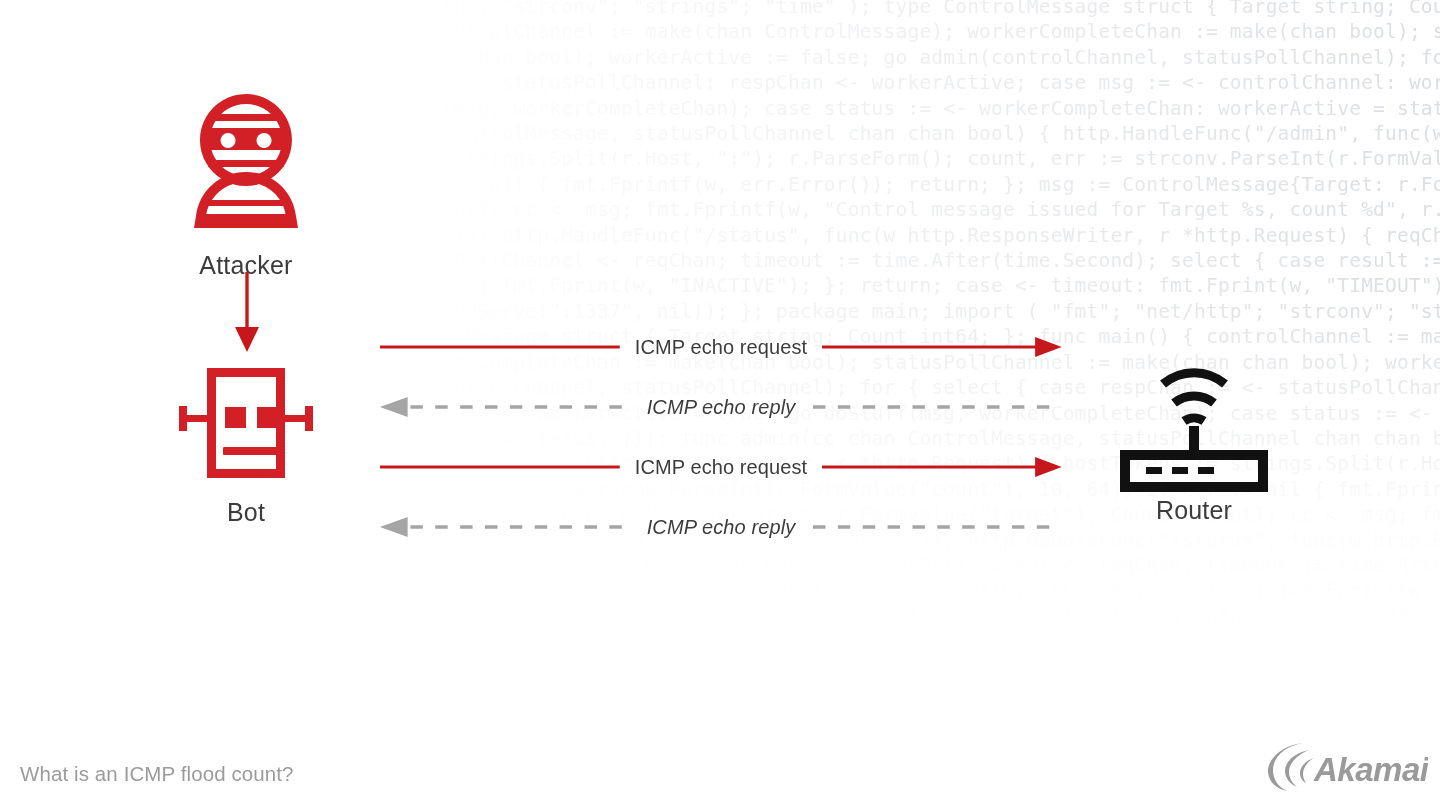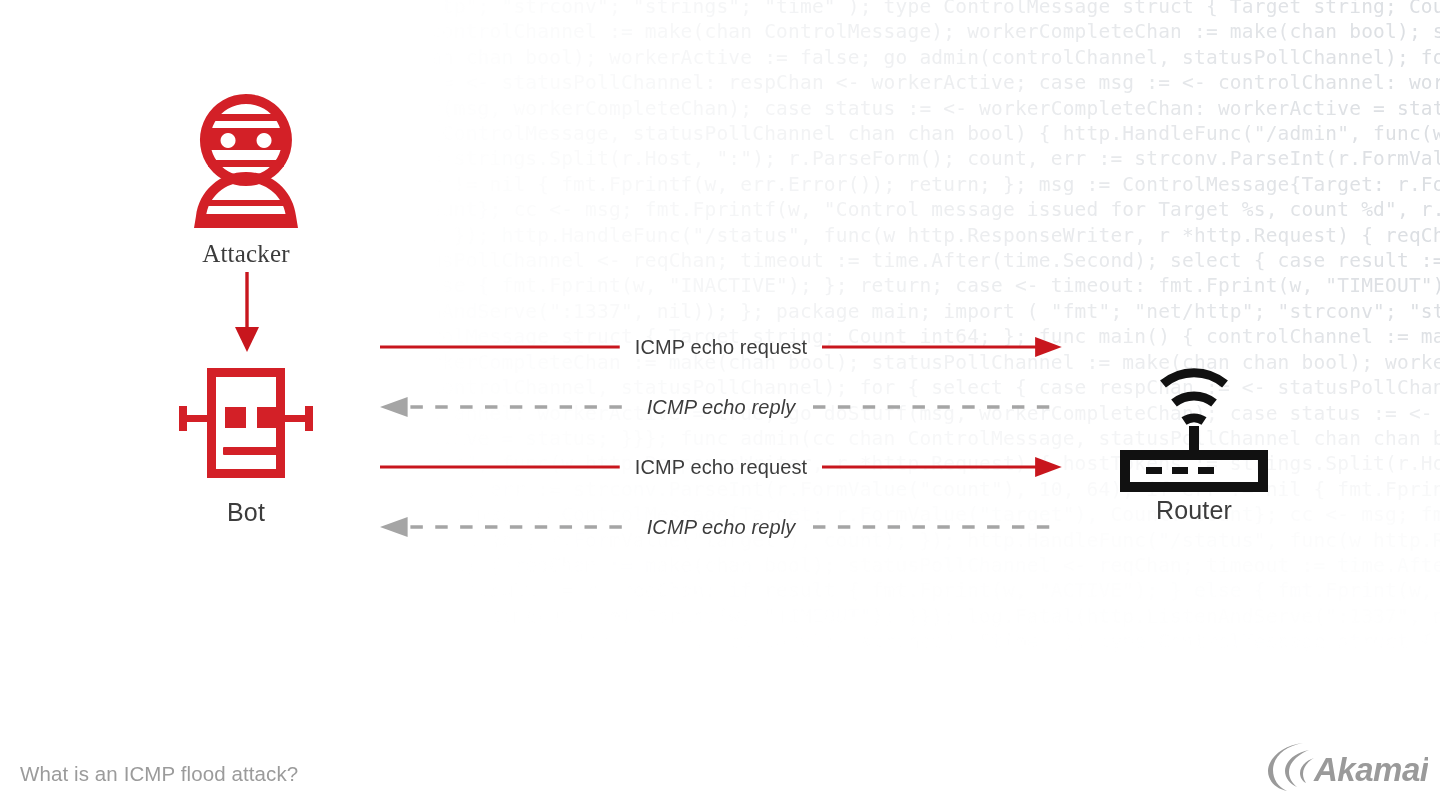--- a/index.html
+++ b/index.html
@@ -50,21 +50,21 @@
     text-align: center;
   }
   .node-label {
     font-size: 25px;
     color: #3c3c3c;
     letter-spacing: 0.2px;
     white-space: nowrap;
   }
 
   #attacker-node { left: 146px; top: 88px; width: 200px; }
-  #attacker-node .node-label { margin-top: 8px; font-family: Liberation Serif, serif; }
+  #attacker-node .node-label { margin-top: 19px; }
 
   #bot-node { left: 146px; top: 362px; width: 200px; }
   #bot-node .node-label { margin-top: 10px; }
 
   #router-node { left: 1094px; top: 340px; width: 200px; }
   #router-node .node-label { }
 
   
   #attacker-bot-arrow {
     position: absolute;
@@ -278,21 +278,21 @@
       </svg>
     </div>
     <div class="flow-label">ICMP echo reply</div>
     <div class="seg">
       <svg width="100%" height="34" preserveAspectRatio="none" viewBox="0 0 180 34">
         <line x1="0" y1="17" x2="180" y2="17" stroke="#a5a5a5" stroke-width="3.4" stroke-dasharray="9 9"></line>
       </svg>
     </div>
   </div>
 
-  <div id="footer-caption">What is an ICMP flood attack?</div>
+  <div id="footer-caption">What is an ICMP flood count?</div>
 
   <svg id="akamai-logo" viewBox="0 0 166 58">
 
     <g fill="none" stroke="#9a9a9a">
       <path d="M41 6 C20 8 6 22 6 34 C6 44 14 52 25 54 C16 50 11 42 11 33 C11 20 23 9 41 6 Z" fill="#9a9a9a" stroke="none"></path>
       <path d="M47 13 C32 16 23 25 23 34 C23 41 28 47 35 50 C30 46 27 41 27 35 C27 26 35 18 47 13 Z" fill="#9a9a9a" stroke="none"></path>
       <path d="M52 21 C43 24 38 30 38 36 C38 40 40 44 44 46 C42 43 41 40 41 37 C41 31 45 25 52 21 Z" fill="#9a9a9a" stroke="none"></path>
     </g>
     <text x="52" y="44" font-family="'Liberation Sans', sans-serif" font-size="33" font-weight="bold" font-style="italic" fill="#9a9a9a" letter-spacing="-0.5">Akamai</text>
   </svg>

